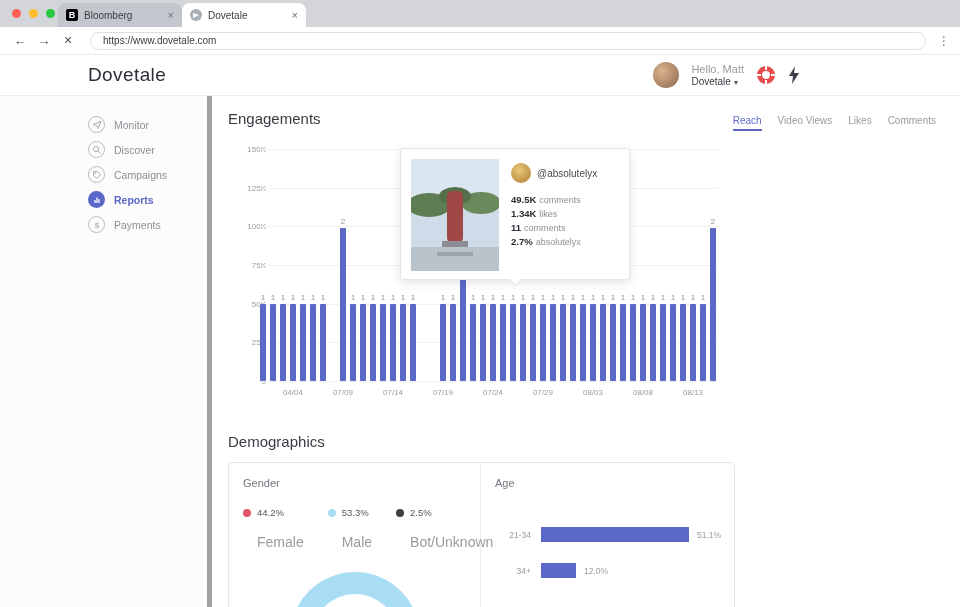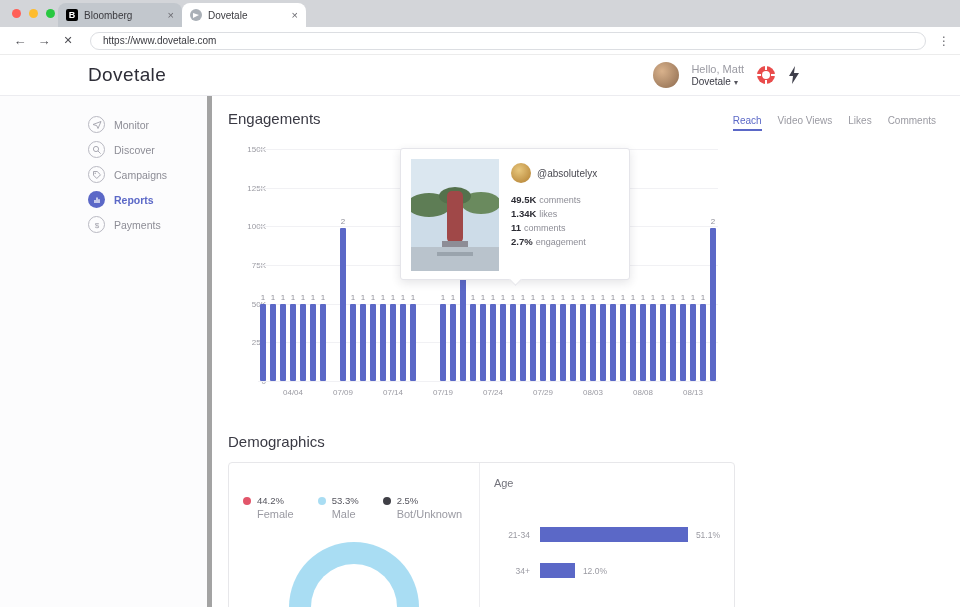--- a/index.html
+++ b/index.html
@@ -77,21 +77,21 @@
   
   .demo-section { margin:22px 0 0 16px; }
   .demo-card { width:507px; height:240px; margin-top:12px; border:1px solid #e7e7ea; border-radius:4px; background:#fff; display:flex; }
   .gender-col { width:252px; border-right:1px solid #ededf0; padding:14px; }
   .age-col { flex:1; padding:14px; }
   .col-title { font-size:11px; color:#73737c; }
   .legend { display:flex; gap:24px; margin-top:18px; }
   .leg { display:flex; gap:6px; }
   .dot { width:8px; height:8px; border-radius:50%; margin-top:2px; flex:none; }
   .leg-val { font-size:9.5px; color:#55555e; }
-  .leg-label { font-size:11px; color:#9a9aa2; margin-top:2px; }
+  .leg-label { font-size:14px; color:#9a9aa2; margin-top:16px; }
   .donut { width:130px; height:130px; border-radius:50%; margin:22px auto 0; position:relative; }
   .donut::after { content:""; position:absolute; left:22px; top:22px; right:22px; bottom:22px; background:#fff; border-radius:50%; }
   .age-rows { margin-top:38px; }
   .age-row { display:flex; align-items:center; height:15px; margin-bottom:21px; }
   .age-cat { width:36px; text-align:right; font-size:8.5px; color:#9a9aa2; margin-right:10px; }
   .age-bar { height:15px; background:#5b68c7; }
   .age-val { font-size:8.5px; color:#9a9aa2; margin-left:8px; }
 </style>
 </head>
 <body>
@@ -444,29 +444,30 @@
       </svg>
       <div class="tt-right">
         <div class="tt-handle-row">
           <div class="tt-avatar"></div>
           <div class="tt-handle">@absolutelyx</div>
         </div>
         <div class="tt-stats">
           <div class="tt-stat"><b>49.5K</b><span>comments</span></div>
           <div class="tt-stat"><b>1.34K</b><span>likes</span></div>
           <div class="tt-stat"><b>11</b><span>comments</span></div>
-          <div class="tt-stat"><b>2.7%</b><span>engagement</span></div>
+          <div class="tt-stat"><b>2.7%</b><span>absolutelyx</span></div>
         </div>
       </div>
     </div>
 
     <div class="demo-section">
       <div class="section-title">Demographics</div>
       <div class="demo-card">
         <div class="gender-col">
+          <div class="col-title">Gender</div>
           <div class="legend">
             <div class="leg">
               <span class="dot" style="background: rgb(226, 85, 106);"></span>
               <span>
                   <div class="leg-val">44.2%</div>
                   <div class="leg-label">Female</div>
                 </span>
             </div>
             <div class="leg">
               <span class="dot" style="background: rgb(169, 221, 243);"></span>

